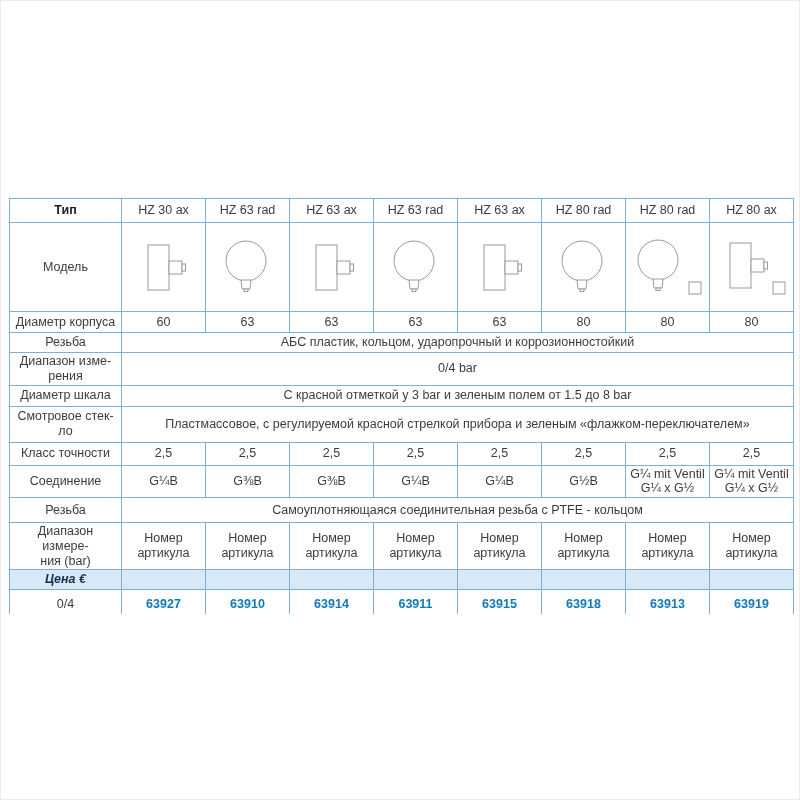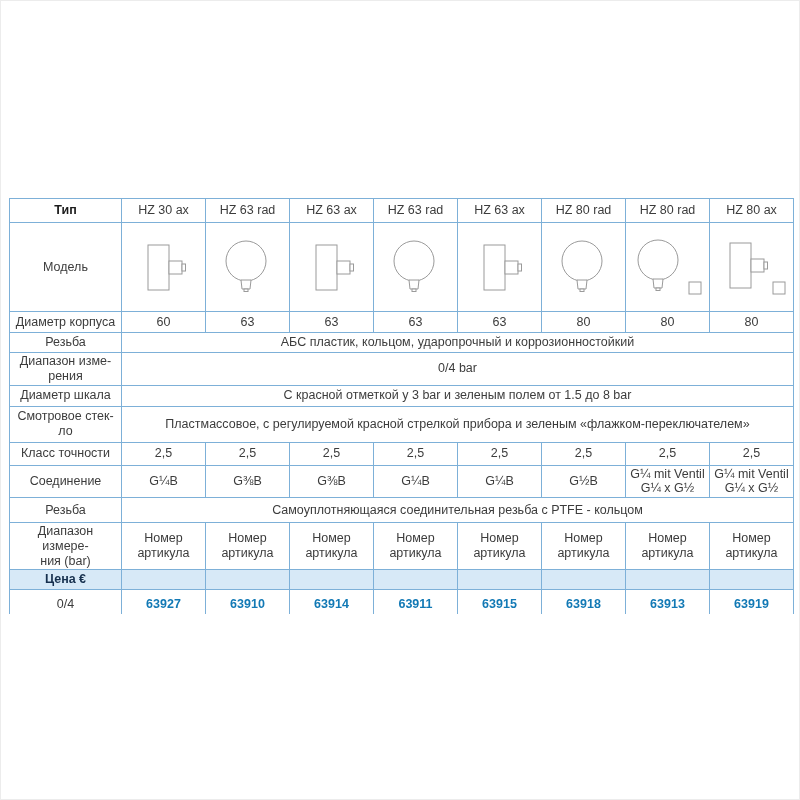--- a/index.html
+++ b/index.html
@@ -24,21 +24,21 @@
     vertical-align:middle;
     text-align:center;
     background:#fff;
     overflow:hidden;
   }
   td.lbl{
     text-align:left;padding-left:7px;white-space:pre-line;
   }
   td.bold-lbl{font-weight:bold;color:#1c1c1c;}
   tr.price-row td{background:#d7e9f7;}
-  tr.price-row td.lbl{font-weight:bold;color:#16304e;}
+  tr.price-row td.lbl{font-weight:bold;color:#16304e;font-style:italic;}
   td.article{font-weight:bold;color:#1279b5;font-size:13px;}
   .gauge{display:inline-block;vertical-align:middle;}
   .gauge svg{display:block;}
 </style>
 </head>
 <body>
 
 <div class="table-wrap">
 <table class="spec">
   <colgroup>

